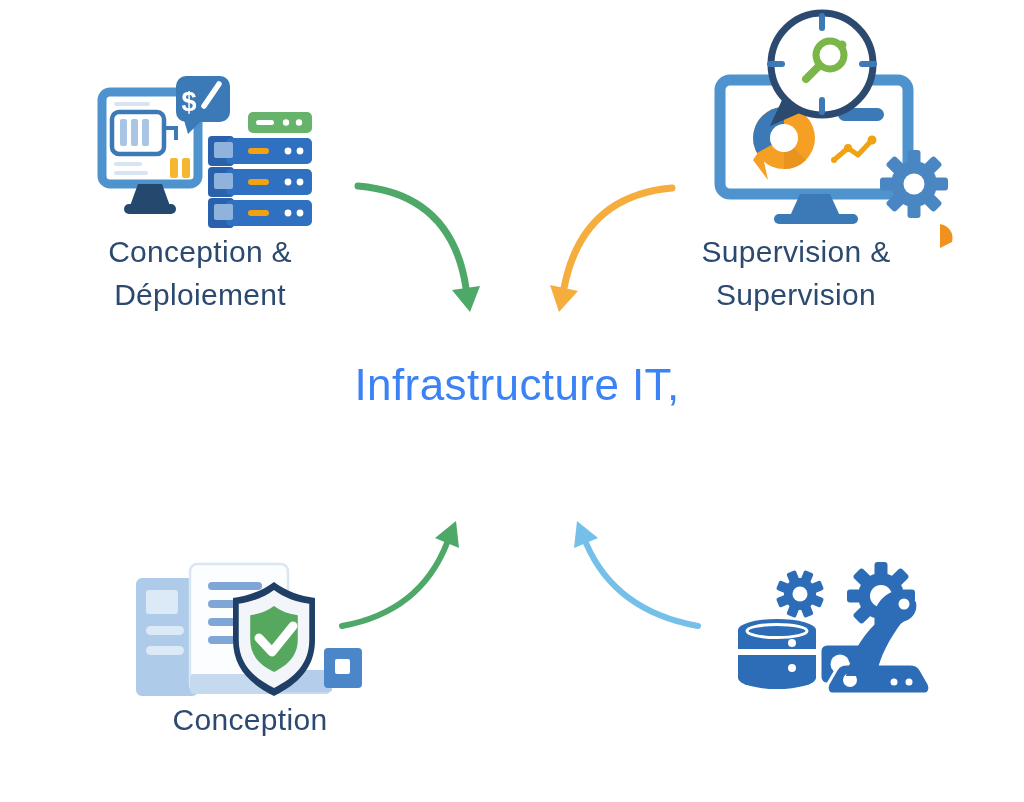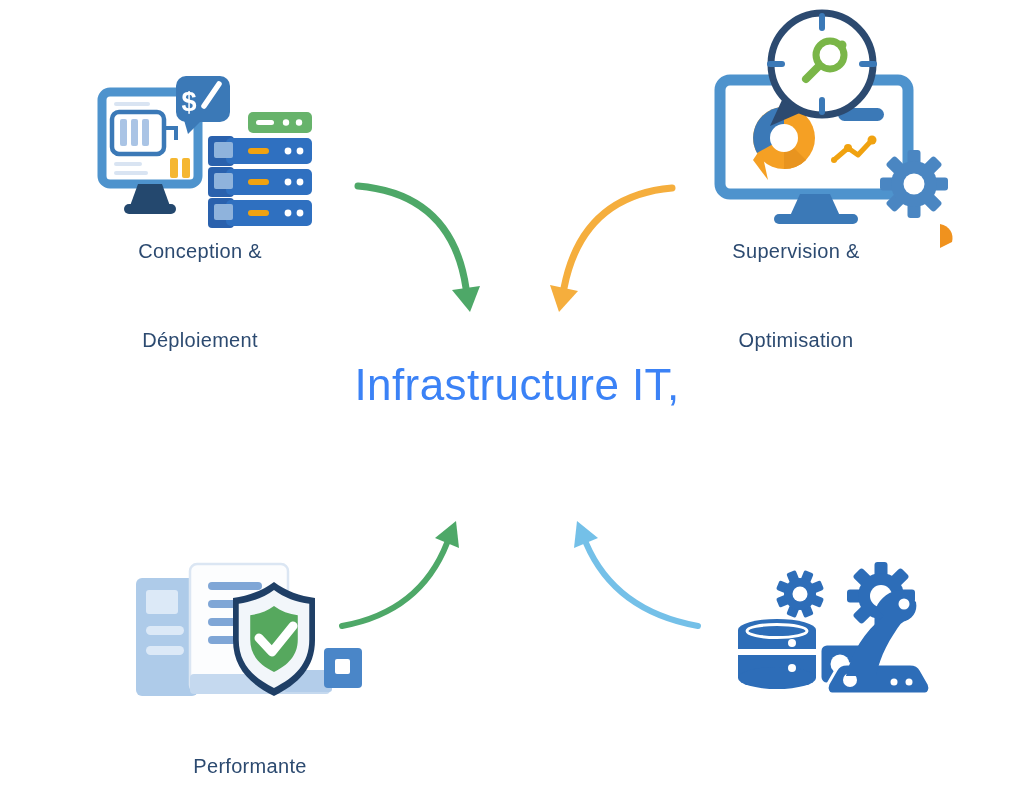--- a/index.html
+++ b/index.html
@@ -4,24 +4,24 @@
 <style>
   html,body{margin:0;padding:0;background:#fff;}
   .canvas{
     position:relative;width:1024px;height:802px;background:#ffffff;
     font-family:"Liberation Sans", sans-serif;overflow:hidden;
   }
   .arrows-layer{position:absolute;left:0;top:0;width:1024px;height:802px;pointer-events:none;}
   .icon{position:absolute;}
   .caption{
     position:absolute;text-align:center;color:#2c4a70;
-    font-size:20px;line-height:43px;letter-spacing:.3px;font-weight:400;
+    font-size:30px;line-height:43px;letter-spacing:.3px;font-weight:400;
   }
   .caption.tight{line-height:36px;}
-  .caption .l2{display:block;margin-top:46px;}
+  .caption .l2{display:block;}
   .center-title{
     position:absolute;left:212px;top:352px;width:610px;text-align:center;
     color:#3b82f6;font-size:44px;line-height:66px;letter-spacing:.4px;font-weight:400;
   }
   .accent{position:absolute;left:936px;top:222px;}
 </style>
 </head>
 <body>
 
 <div class="canvas">
@@ -151,21 +151,21 @@
       <line x1="124" y1="92" x2="124" y2="104" stroke="#3b79b7" stroke-width="6" stroke-linecap="round"></line>
       <line x1="72" y1="56" x2="84" y2="56" stroke="#3b79b7" stroke-width="6" stroke-linecap="round"></line>
       <line x1="164" y1="56" x2="176" y2="56" stroke="#3b79b7" stroke-width="6" stroke-linecap="round"></line>
       <circle cx="132" cy="47" r="14" stroke="#7ab648" stroke-width="7" fill="none"></circle>
       <circle cx="144" cy="37" r="4.5" fill="#7ab648"></circle>
       <line x1="121" y1="58" x2="108" y2="71" stroke="#7ab648" stroke-width="8" stroke-linecap="round"></line>
     </g>
   </svg>
   <div class="caption" style="left:636px;top:230px;width:320px">
     <span>Supervision &amp;</span>
-    <span class="l2">Optimisation</span>
+    <span class="l2">Supervision</span>
   </div>
   <svg class="accent" width="20" height="28">
     <path d="M4,2 C14,4 18,12 16,20 L4,26 Z" fill="#f0921e"></path>
   </svg>
 
   <svg class="icon" style="left:128px;top:558px" width="235" height="145" viewBox="0 0 235 145">
     <rect x="8" y="20" width="62" height="118" rx="6" fill="#aecbe9"></rect>
     <rect x="18" y="32" width="32" height="24" rx="3" fill="#dce9f7"></rect>
     <rect x="18" y="68" width="38" height="9" rx="4.5" fill="#dce9f7"></rect>
     <rect x="18" y="88" width="38" height="9" rx="4.5" fill="#dce9f7"></rect>
@@ -185,21 +185,21 @@
       <g transform="translate(146,81) scale(0.86) translate(-146,-81)">
         <path d="M146,24 C158,33 172,38 187,40 L187,82 C187,110 170,126 146,138 C122,126 105,110 105,82 L105,40 C120,38 134,33 146,24 Z" fill="#f2f6fa"></path>
       </g>
       <g transform="translate(146,81) scale(0.58) translate(-146,-81)">
         <path d="M146,24 C158,33 172,38 187,40 L187,82 C187,110 170,126 146,138 C122,126 105,110 105,82 L105,40 C120,38 134,33 146,24 Z" fill="#56a85e"></path>
       </g>
       <path d="M131,80 L144,94 L165,68" stroke="#ffffff" stroke-width="9" fill="none" stroke-linecap="round" stroke-linejoin="round"></path>
     </g>
   </svg>
   <div class="caption tight" style="left:90px;top:702px;width:320px">
-    <span class="l2">Performante</span>
+    <span class="l2">Conception</span>
   </div>
 
   <svg class="icon" style="left:728px;top:556px" width="212" height="140" viewBox="0 0 212 140">
     <g transform="translate(72,38)">
       <g fill="#2d6db8">
         <rect x="-5" y="-24" width="10" height="12" rx="2" transform="rotate(22.5)"></rect>
         <rect x="-5" y="-24" width="10" height="12" rx="2" transform="rotate(67.5)"></rect>
         <rect x="-5" y="-24" width="10" height="12" rx="2" transform="rotate(112.5)"></rect>
         <rect x="-5" y="-24" width="10" height="12" rx="2" transform="rotate(157.5)"></rect>
         <rect x="-5" y="-24" width="10" height="12" rx="2" transform="rotate(202.5)"></rect>

